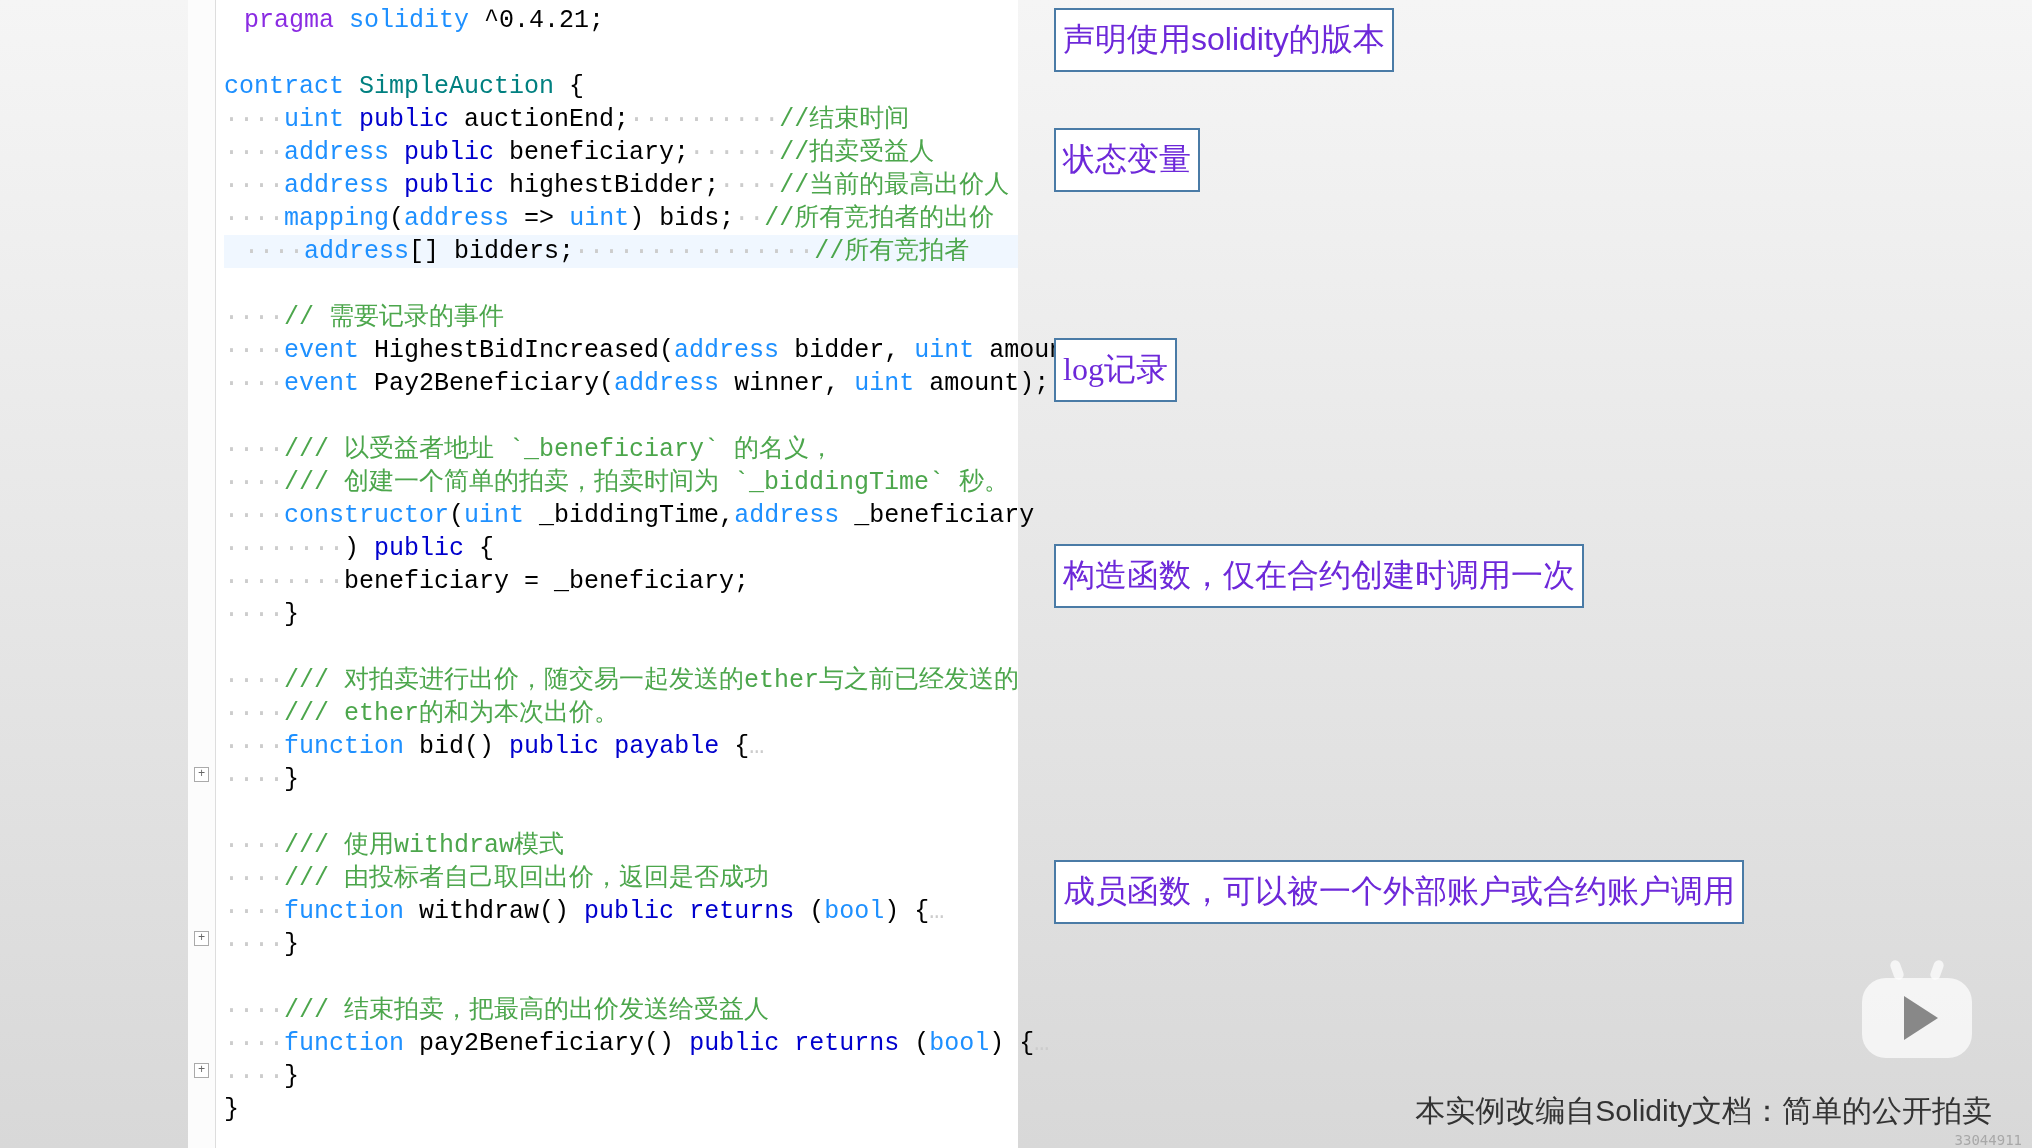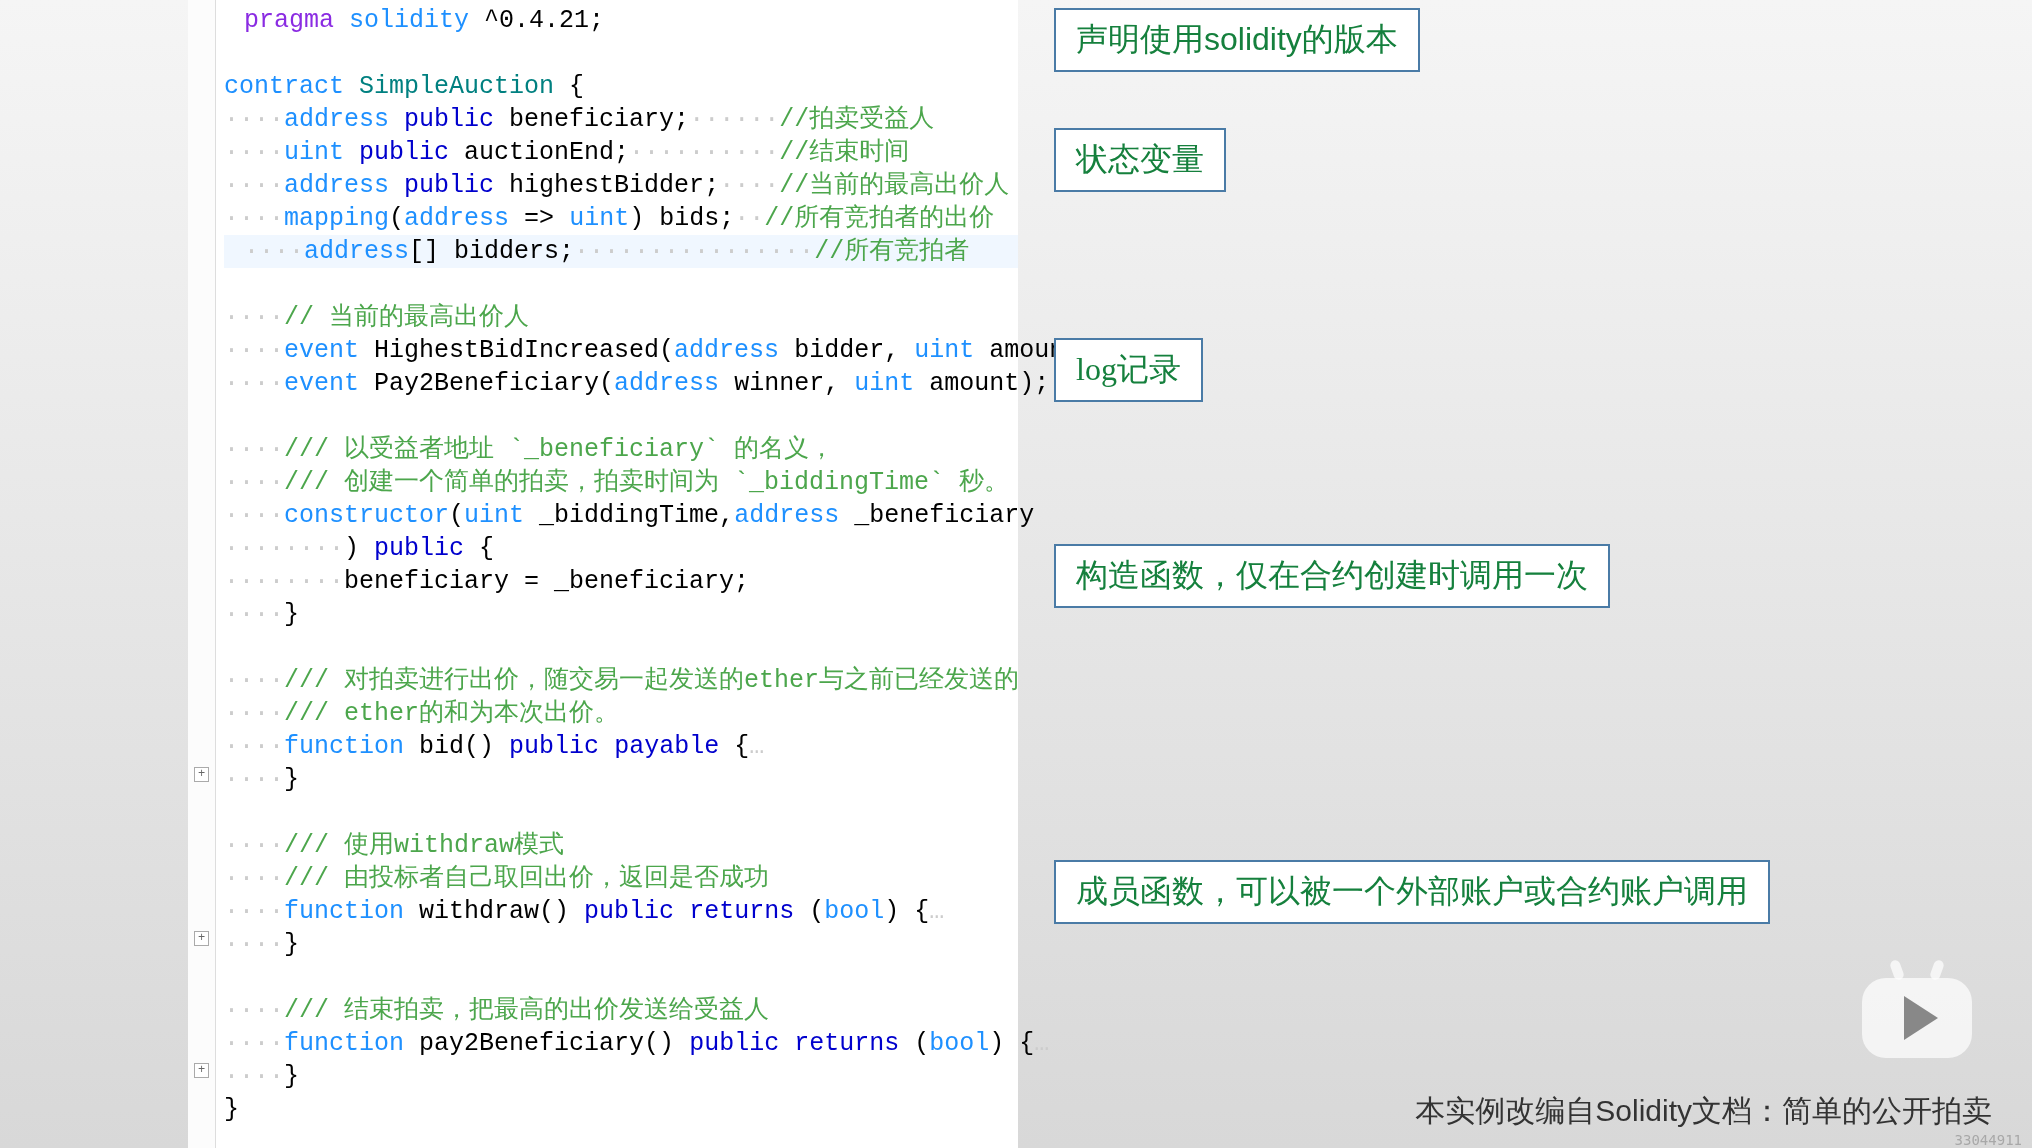--- a/index.html
+++ b/index.html
@@ -74,23 +74,23 @@
   .box-brown {
     position: absolute;
     border: 2px solid #8b5a2b;
     left: 228px; top: 672px; width: 776px; height: 427px;
   }
   .underline { border-bottom: 2px wavy #888; text-decoration: underline wavy #aaa; }
   .annot {
     position: absolute;
     background: #fff;
     border: 2px solid #4a7ba6;
-    padding: 8px 20px;
+    padding: 8px 7px;
     font-size: 32px;
-    color: #15803d;
+    color: #6d28d9;
     font-family: "Microsoft YaHei", sans-serif;
   }
   .footer-note {
     position: absolute;
     right: 40px;
     bottom: 16px;
     font-size: 30px;
     color: #333;
     font-family: "Microsoft YaHei", sans-serif;
   }
@@ -139,27 +139,27 @@
 <div class="code-panel">
   <div class="gutter">
     <div class="fold" style="top:767px">+</div>
     <div class="fold" style="top:931px">+</div>
     <div class="fold" style="top:1063px">+</div>
   </div>
   <div class="code-body">
     <div class="ln"><span class="kw-purple">pragma</span> <span class="kw-blue">solidity</span> <span>^0.4.21;</span></div>
     <div class="ln"></div>
     <div class="ln"><span class="kw-blue">contract</span> <span class="type">SimpleAuction</span> <span>{</span></div>
+    <div class="ln"><span class="dots">····</span><span class="kw-blue">uint</span> <span class="kw-dblue">public</span> <span>auctionEnd;</span><span class="dots">··········</span><span class="comment">//结束时间</span></div>
     <div class="ln"><span class="dots">····</span><span class="kw-blue">address</span> <span class="kw-dblue">public</span> <span>beneficiary;</span><span class="dots">······</span><span class="comment">//拍卖受益人</span></div>
-    <div class="ln"><span class="dots">····</span><span class="kw-blue">uint</span> <span class="kw-dblue">public</span> <span>auctionEnd;</span><span class="dots">··········</span><span class="comment">//结束时间</span></div>
     <div class="ln"><span class="dots">····</span><span class="kw-blue">address</span> <span class="kw-dblue">public</span> <span>highestBidder;</span><span class="dots">····</span><span class="comment">//当前的最高出价人</span></div>
     <div class="ln"><span class="dots">····</span><span class="kw-blue">mapping</span>(<span class="kw-blue">address</span> <span>=&gt;</span> <span class="kw-blue">uint</span><span>) bids;</span><span class="dots">··</span><span class="comment">//所有竞拍者的出价</span></div>
     <div class="ln hl-line"><span class="dots">····</span><span class="kw-blue">address</span><span>[] bidders;</span><span class="dots">················</span><span class="comment">//所有竞拍者</span></div>
     <div class="ln"></div>
-    <div class="ln"><span class="dots">····</span><span class="comment">// 当前的最高出价人</span></div>
+    <div class="ln"><span class="dots">····</span><span class="comment">// 需要记录的事件</span></div>
     <div class="ln"><span class="dots">····</span><span class="kw-blue">event</span> <span>HighestBidIncreased(</span><span class="kw-blue">address</span> <span>bidder,</span> <span class="kw-blue">uint</span> <span>amount);</span></div>
     <div class="ln"><span class="dots">····</span><span class="kw-blue">event</span> <span>Pay2Beneficiary(</span><span class="kw-blue">address</span> <span>winner,</span> <span class="kw-blue">uint</span> <span>amount);</span></div>
     <div class="ln"></div>
     <div class="ln"><span class="dots">····</span><span class="comment">/// 以受益者地址 `_beneficiary` 的名义，</span></div>
     <div class="ln"><span class="dots">····</span><span class="comment">/// 创建一个简单的拍卖，拍卖时间为 `_biddingTime` 秒。</span></div>
     <div class="ln"><span class="dots">····</span><span class="kw-blue">constructor</span>(<span class="kw-blue">uint</span> <span>_biddingTime,</span><span class="kw-blue">address</span> <span>_beneficiary</span></div>
     <div class="ln"><span class="dots">········</span><span>)</span> <span class="kw-dblue">public</span> <span>{</span></div>
     <div class="ln"><span class="dots">········</span><span>beneficiary = _beneficiary;</span></div>
     <div class="ln"><span class="dots">····</span><span>}</span></div>
     <div class="ln"></div>

